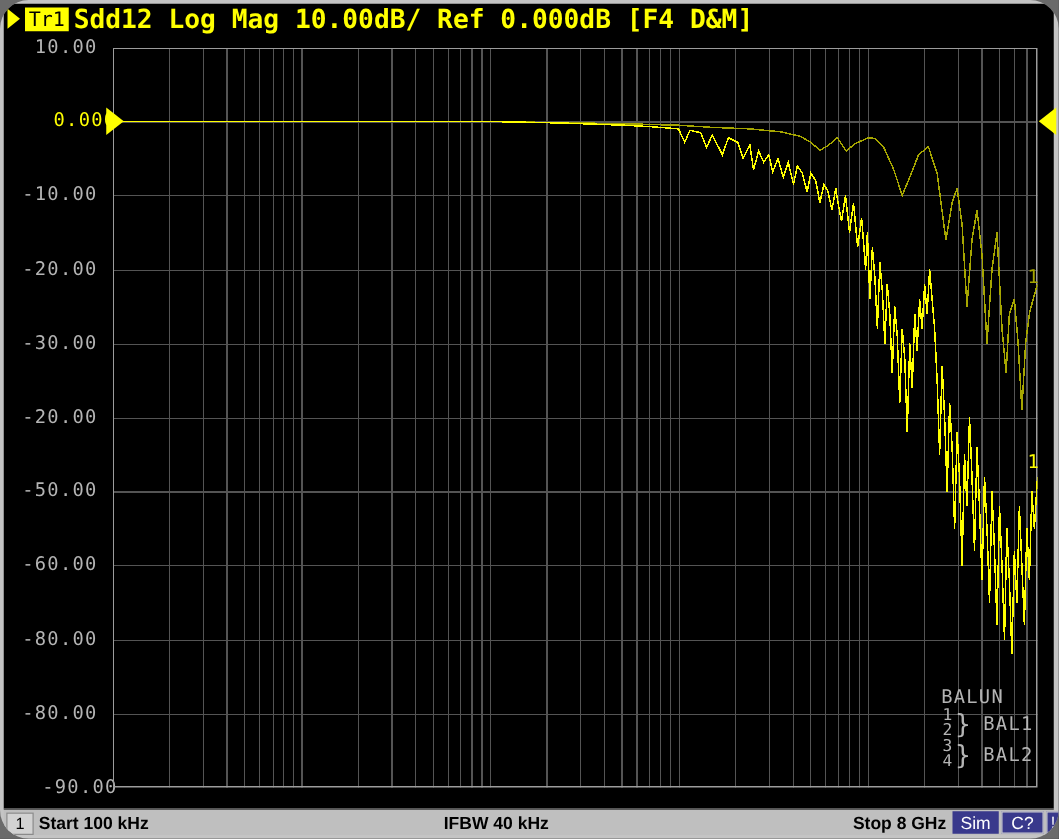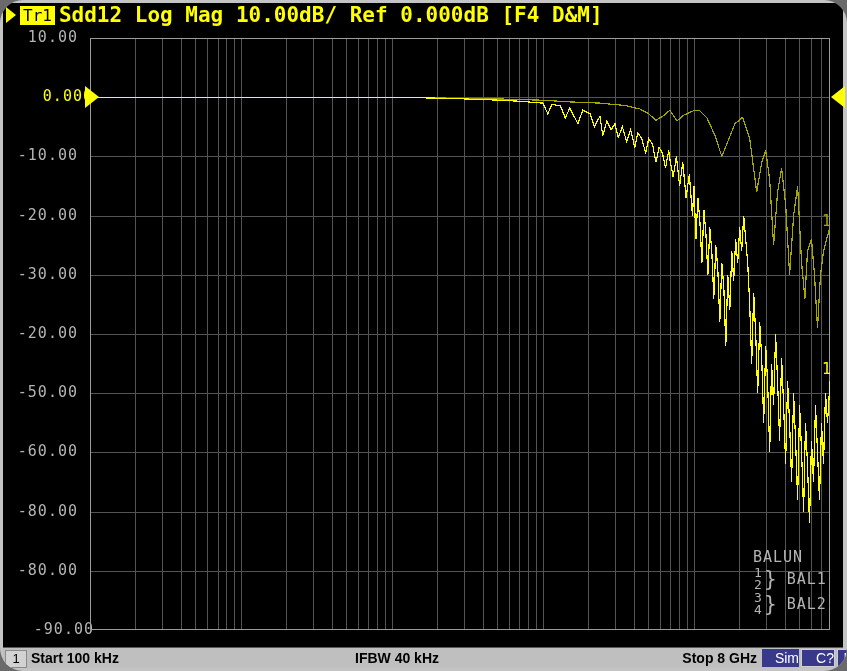--- a/index.html
+++ b/index.html
@@ -34,21 +34,21 @@
   .statusbar{position:absolute;left:3px;top:647px;width:840px;height:21px;background:#bfbfbf;
              font-family:"Liberation Sans",sans-serif;font-size:14px;color:#000;border-top:1px solid #5a5a5a;
              box-sizing:border-box;}
   .sb-item{position:absolute;top:0;line-height:20px;white-space:pre;font-weight:bold;}
   .chbox{position:absolute;left:2px;top:2px;width:20px;height:16px;line-height:16px;text-align:center;
          background:#d2d2d2;border:1px solid #8a8a8a;font-size:13px;box-sizing:content-box;}
   .sb-start{left:28px;}
   .sb-ifbw{left:352px;}
   .sb-stop{right:86px;}
   .sb-badge{position:absolute;top:1px;height:18px;line-height:18px;background:#39398c;color:#fff;
-            text-align:right;box-sizing:border-box;}
+            text-align:center;box-sizing:border-box;}
   .sb-sim{left:759px;width:37px;}
   .sb-cq{left:798px;width:34px;border:1px solid #cfcfcf;line-height:16px;}
   .sb-excl{left:834px;width:11px;border:1px solid #cfcfcf;line-height:16px;font-size:13px;}
 </style>
 </head>
 <body>
 
 <div class="window">
   <div class="screen"></div>
 

